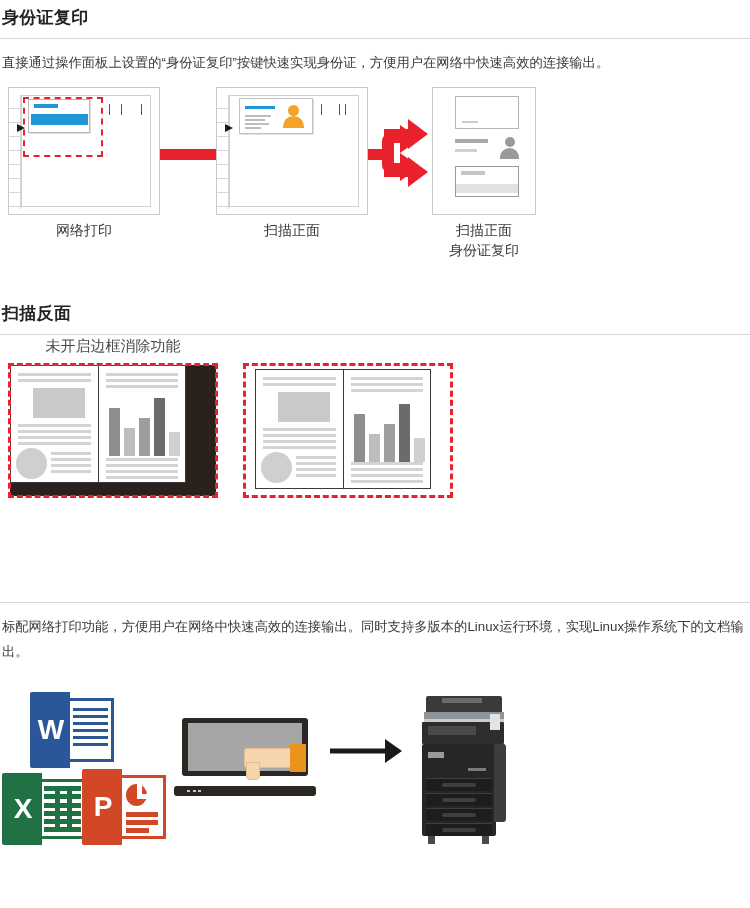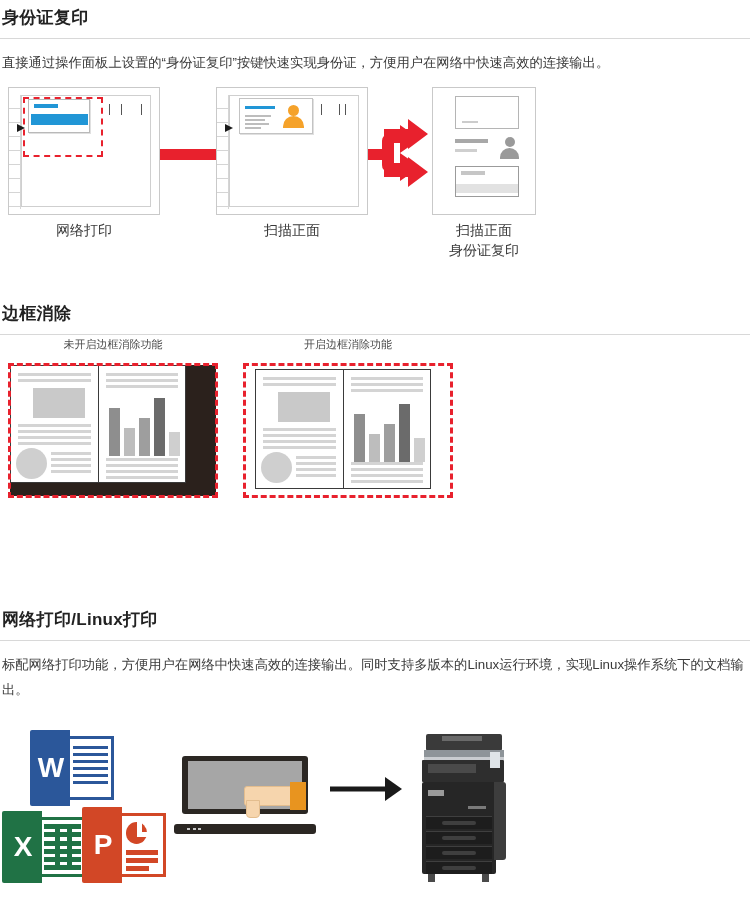--- a/index.html
+++ b/index.html
@@ -160,21 +160,21 @@
     font-size: 14px;
     color: #3a3a3a;
     text-align: center;
     line-height: 20px;
   }
 
   
   .d2 { position: relative; height: 170px; margin-top: 2px; }
   .d2-label {
     position: absolute; top: 0;
-    font-size: 11px; color: #4a4a4a;
+    font-size: 15px; color: #4a4a4a;
     text-align: center; width: 210px;
   }
   .erase-box { position: absolute; top: 26px; width: 210px; height: 135px; }
   .erase-box .dash { position:absolute; left:0; top:0; right:0; bottom:0; border:3px dashed #e8212d; }
   
   .erase-off .shadow { position:absolute; left:2px; top:2px; right:2px; bottom:2px; background:#2b211c; }
   .erase-off .pages { position:absolute; left:2px; top:2px; width:176px; height:118px; }
   
   .erase-on .pages { position:absolute; left:12px; top:6px; width:176px; height:120px; }
 
@@ -330,27 +330,26 @@
       <div class="d1-cap" style="left:424px; width:120px;">
         <div>扫描正面</div>
         <div>身份证复印</div>
       </div>
     </div>
   </div>
 </div>
 
 <div class="section" style="position:absolute; left:0; top:296px; width:750px;">
 
-  <div class="sec-title">边框消除</div>
+  <div class="sec-title">扫描反面</div>
   <div class="sec-rule"></div>
 
   <div class="d2">
 
     <div class="d2-label" style="left:8px;">未开启边框消除功能</div>
-    <div class="d2-label" style="left:243px;">开启边框消除功能</div>
 
     <div class="erase-box erase-off" style="left:8px;">
       <div class="shadow"></div>
       <div class="pages">
         <div class="pg">
           <div class="tline" style="top:7px"></div>
           <div class="tline" style="top:13px"></div>
           <div class="pbox" style="left:22px; top:22px; width:52px; height:30px;"></div>
           <div class="tline" style="top:58px"></div>
           <div class="tline" style="top:64px"></div>
@@ -415,21 +414,20 @@
           <div class="tline" style="top:110px"></div>
         </div>
       </div>
       <div class="dash"></div>
     </div>
   </div>
 </div>
 
 <div class="section" style="position:absolute; left:0; top:602px; width:750px;">
 
-  <div class="sec-title">网络打印/Linux打印</div>
   <div class="sec-rule"></div>
   <div class="sec-body">标配网络打印功能，方便用户在网络中快速高效的连接输出。同时支持多版本的Linux运行环境，实现Linux操作系统下的文档输出。</div>
 
   <div class="d3">
 
     <div class="of-icon" style="left:30px; top:14px; width:84px; height:76px;">
       <div class="of-page" style="border:3px solid #2b579a;">
         <div style="position:absolute; left:8%; top:12%; width:84%; height:3px; background:#2b579a;"></div>
         <div style="position:absolute; left:8%; top:24%; width:84%; height:3px; background:#2b579a;"></div>
         <div style="position:absolute; left:8%; top:36%; width:84%; height:3px; background:#2b579a;"></div>

